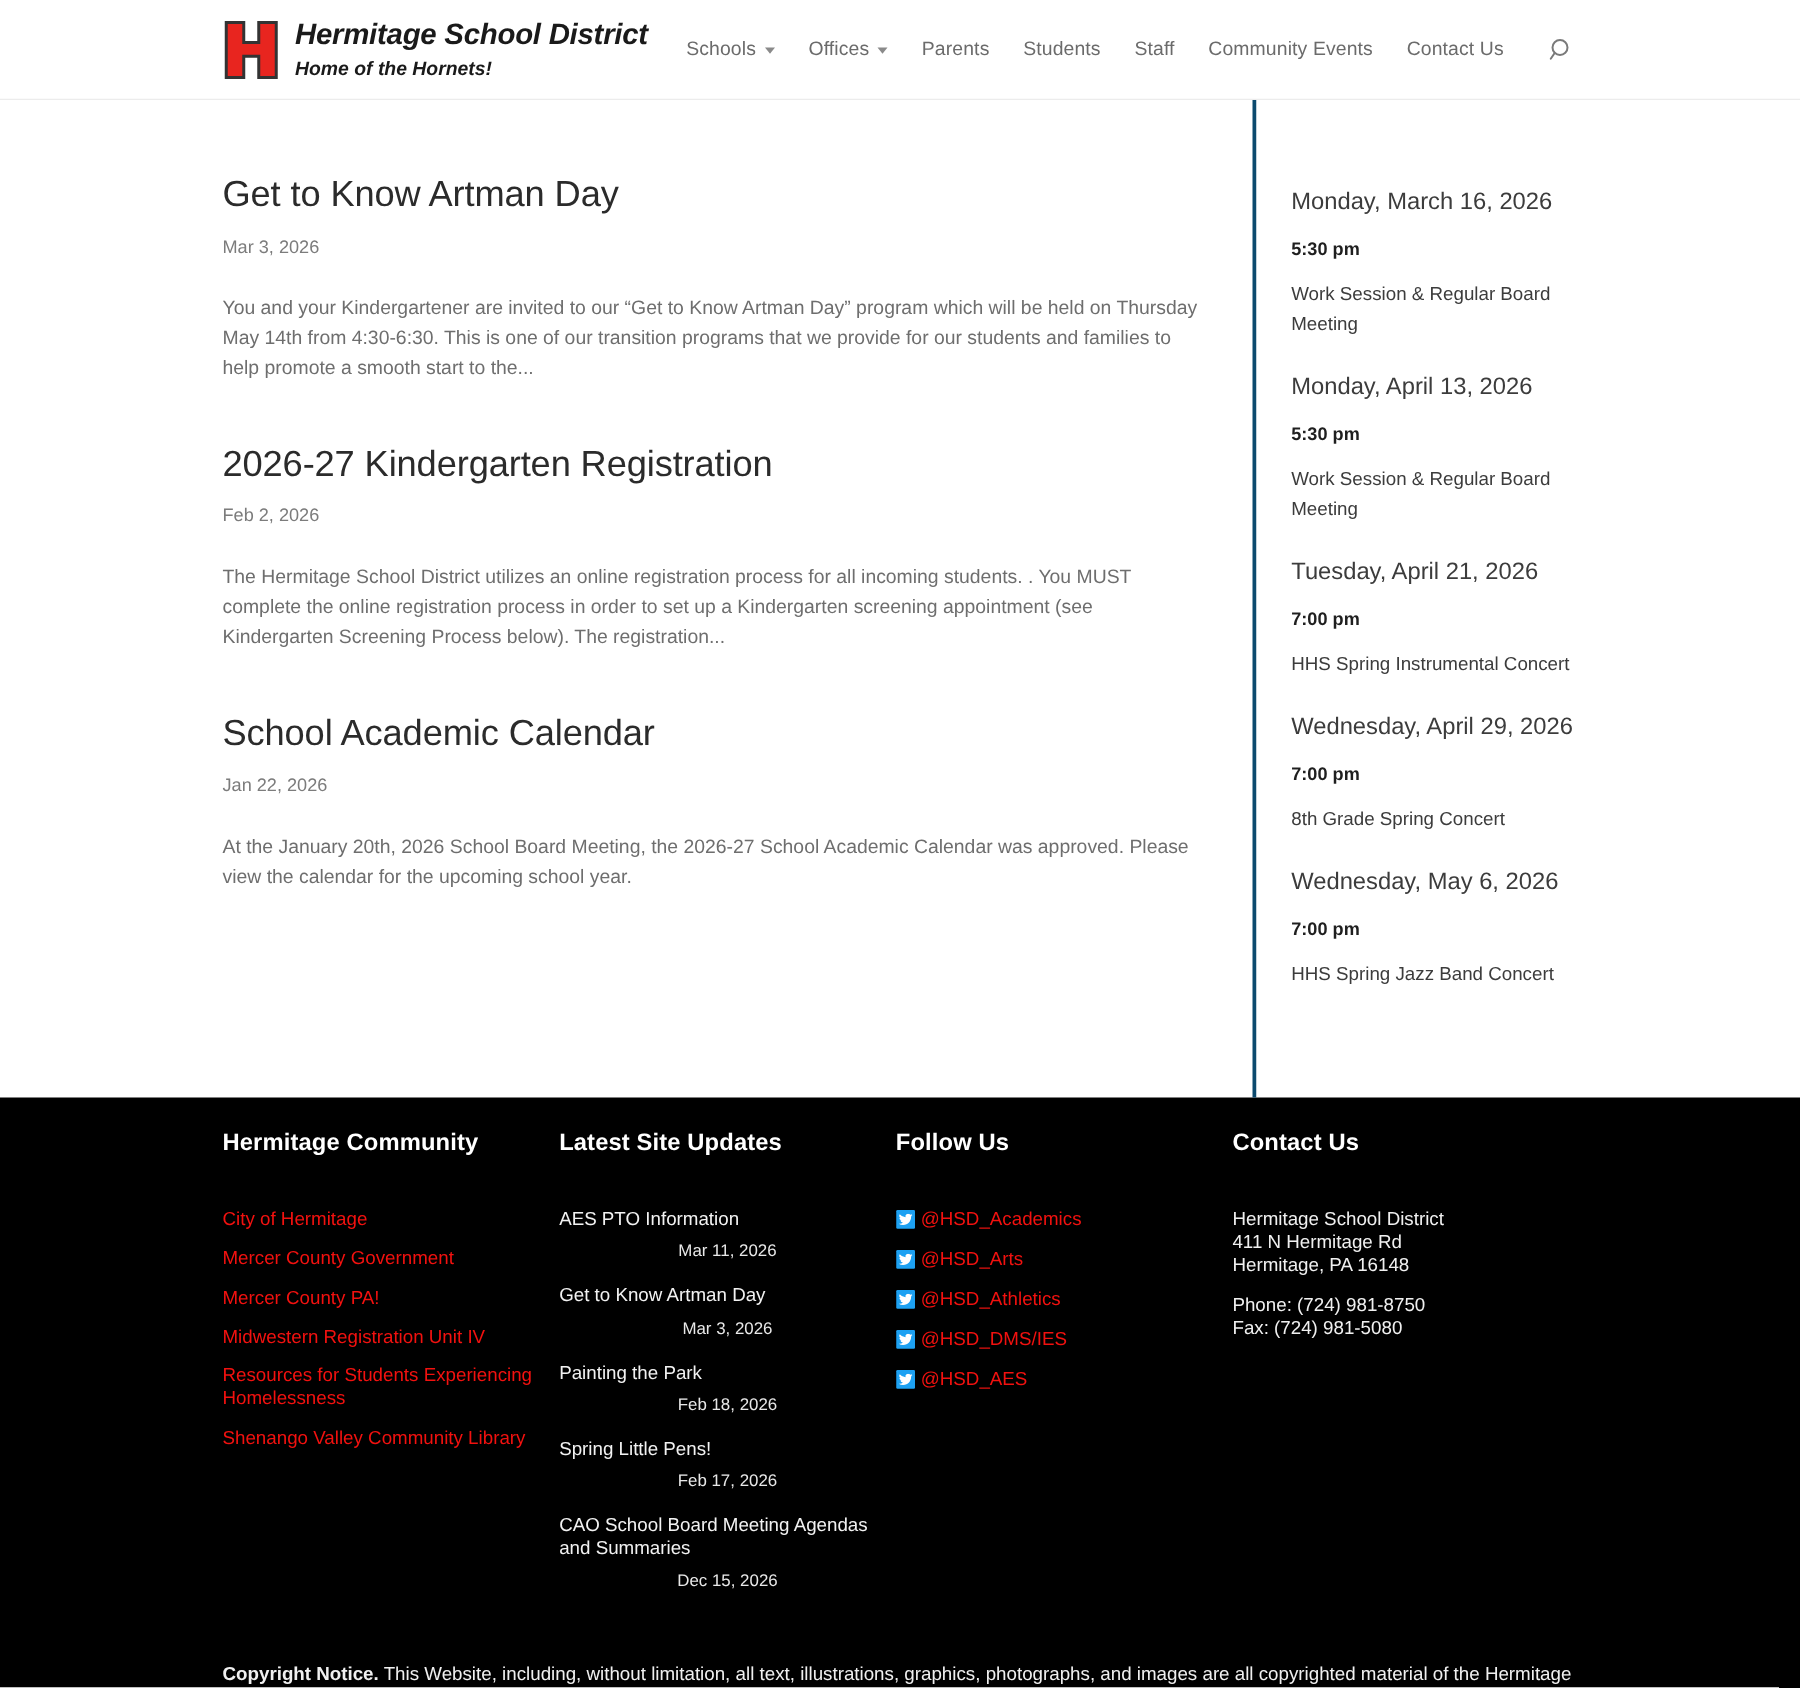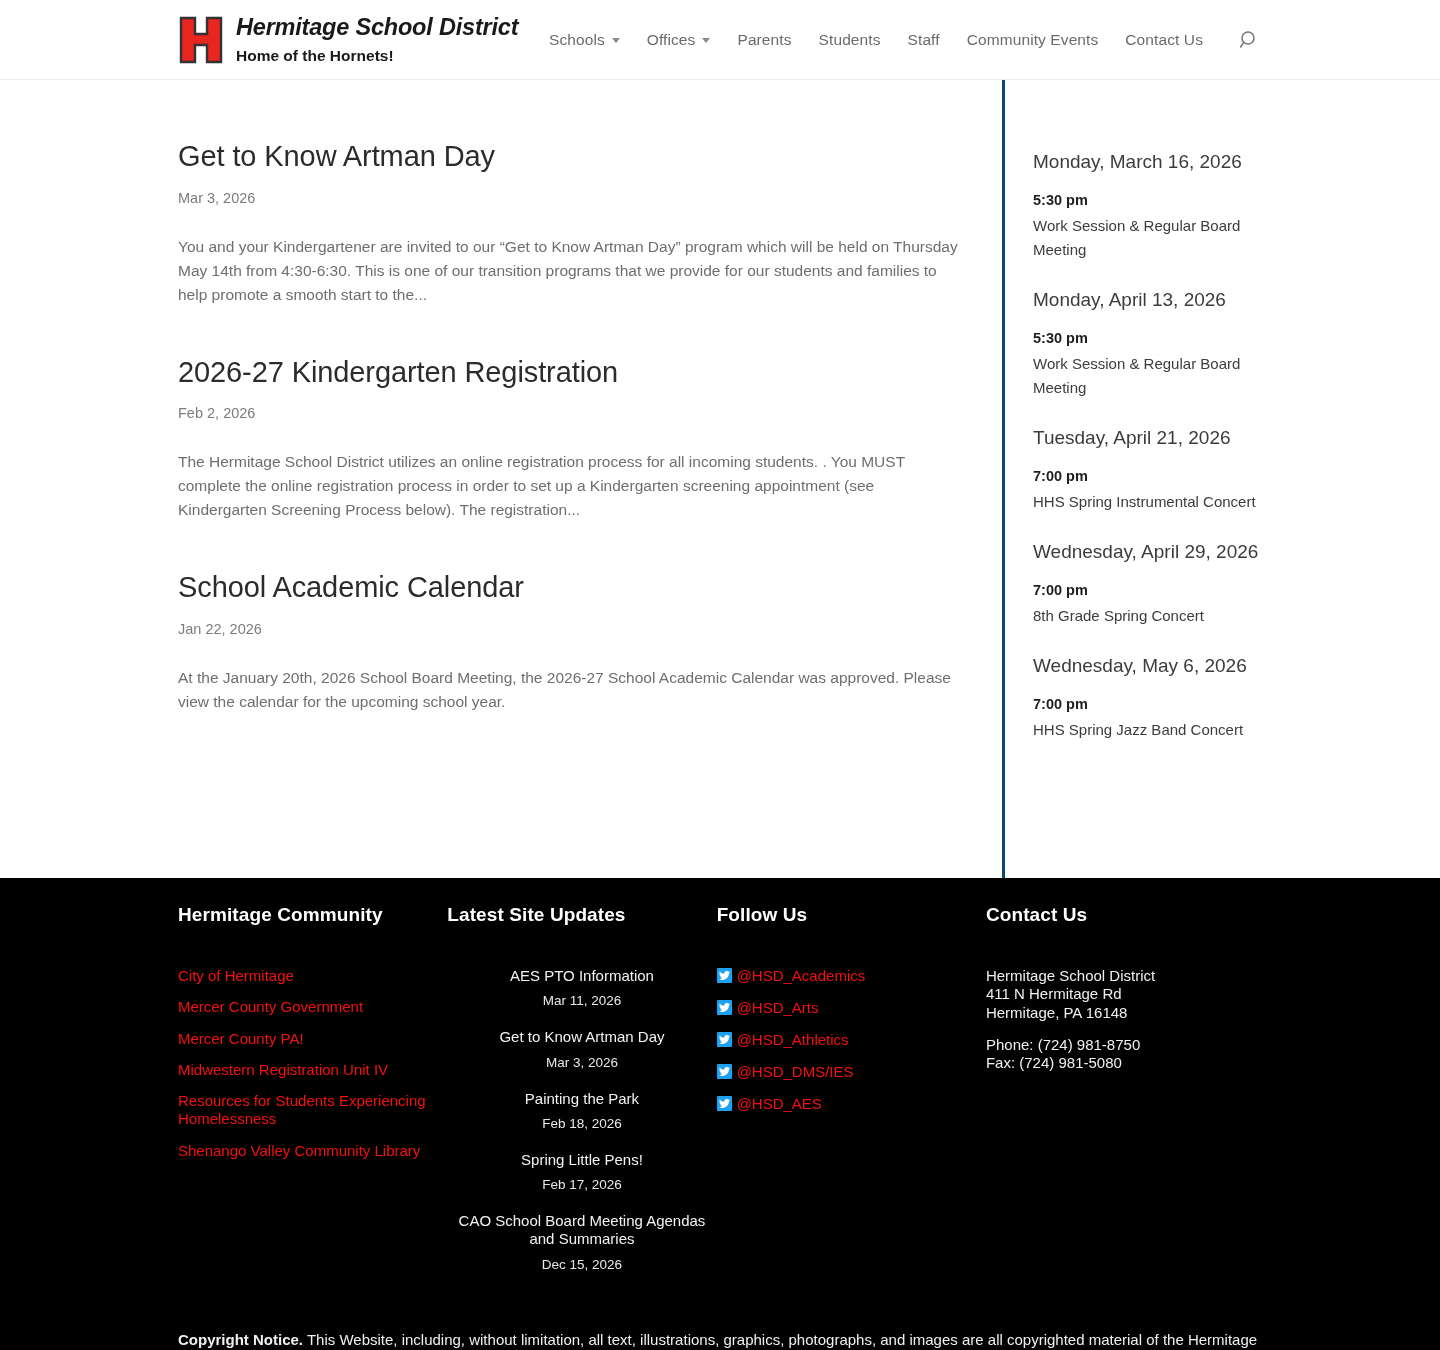--- a/index.html
+++ b/index.html
@@ -35,20 +35,21 @@
     font-size: 23.5px;
     font-weight: 700;
     font-style: italic;
     color: #1a1a1a;
     letter-spacing: -0.2px;
     line-height: 1.12;
   }
   .brand-sub {
     font-size: 15.5px;
     font-weight: 700;
+    font-style: italic;
     color: #1a1a1a;
     line-height: 1.2;
     margin-top: 7px;
   }
 
   .nav {
     margin-left: auto;
     display: flex;
     align-items: center;
     gap: 27px;
@@ -124,21 +125,21 @@
     font-weight: 400;
     line-height: 1.26;
   }
   .event-time {
     margin-top: 18px;
     font-size: 14.5px;
     font-weight: 700;
     color: #1f1f1f;
   }
   .event-name {
-    margin-top: 6px;
+    margin-top: 16px;
     font-size: 15px;
     color: #3c3c3c;
     line-height: 1.6;
   }
 
   
   .footer {
     background: #000000;
     color: #ffffff;
     padding: 18px 180px 30px 178px;
@@ -167,21 +168,20 @@
     margin-bottom: 13px;
     cursor: pointer;
     text-decoration: none;
   }
   .upd { margin-bottom: 20px; }
   .upd-title {
     color: #f2f2f2;
     font-size: 15px;
     line-height: 1.22;
     cursor: pointer;
-    text-align: center;
   }
   .upd-date {
     color: #e8e8e8;
     font-size: 13.5px;
     margin-top: 8px;
     text-align: center;
   }
   .social {
     display: flex;
     align-items: center;

